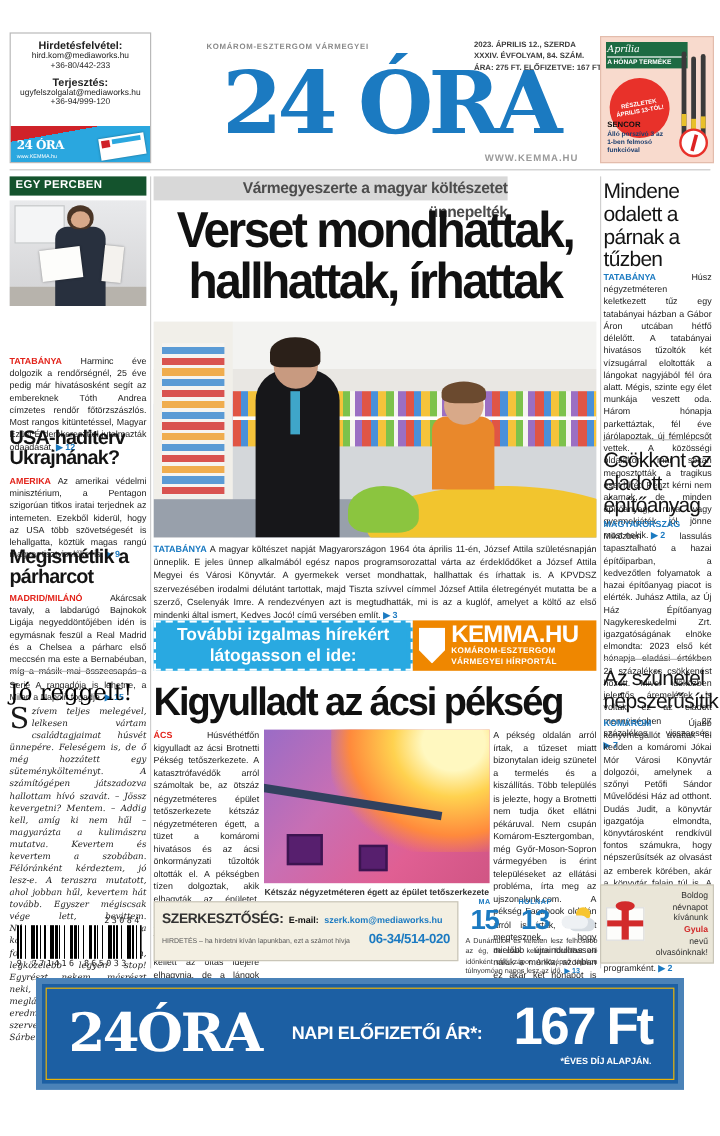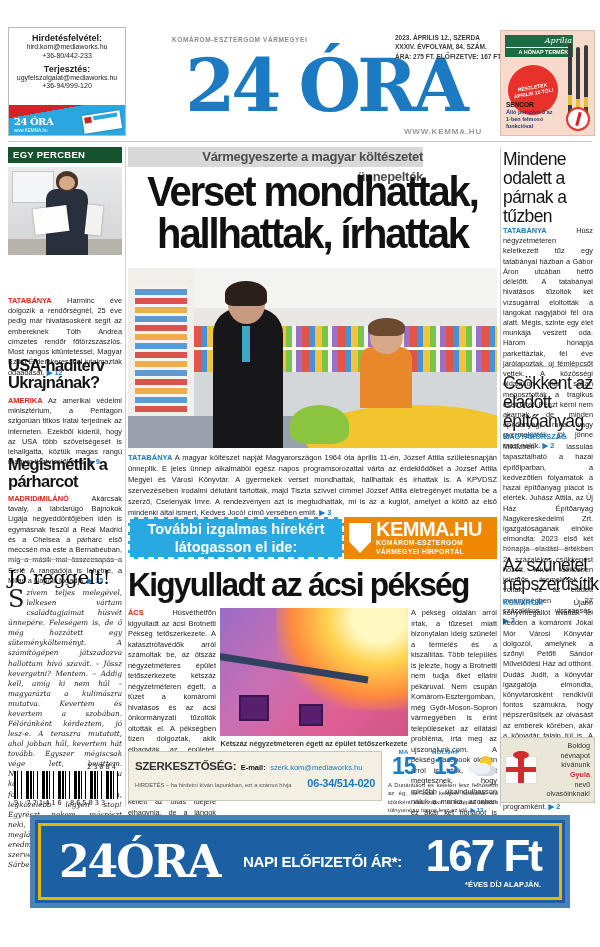--- a/index.html
+++ b/index.html
@@ -23,21 +23,21 @@
   .adbox-thumb b{position:absolute;left:11px;top:2px;width:24px;height:4px;background:#2aa7df;}
   .county{left:172px;top:36px;font-size:6.5px;letter-spacing:.6px;color:#8a8a8a;font-weight:bold;}
   .logo-main{left:166px;top:44px;width:318px;text-align:center;font-family:"DejaVu Serif",serif;
              font-weight:bold;font-size:72px;line-height:1.18;color:#1b7ac1;letter-spacing:-4px;}
   .dateblock{left:395px;top:33px;width:110px;font-size:6.5px;line-height:1.45;color:#3c3c3c;font-weight:bold;}
   .kemma-url{left:380px;top:127px;width:102px;text-align:right;font-size:8px;color:#9a9a9a;
              font-weight:bold;letter-spacing:.8px;}
   
   .promo{left:500px;top:30px;width:95px;height:106px;background:#f8dacd;border:1px solid #e3bcac;box-sizing:border-box;}
   .promo-ribbon{position:absolute;left:4px;top:4px;width:66px;background:#1d6b43;color:#fff;
-                text-align:right;padding:2px 1px;}
+                text-align:left;padding:2px 1px;}
   .promo-brand{font-family:"DejaVu Serif",serif;font-style:italic;font-size:8px;line-height:1.1;}
   .promo-ribbon-label{font-size:5.5px;font-weight:bold;border-top:1px solid #fff;margin-top:1px;padding-top:1px;}
   .promo-badge{position:absolute;left:7px;top:34px;width:50px;height:50px;border-radius:50%;background:#e8312a;
                color:#fff;font-size:5px;font-weight:bold;display:flex;align-items:center;justify-content:center;
                text-align:center;transform:rotate(-10deg);padding:5px;box-sizing:border-box;line-height:1.3;}
   .vac{position:absolute;top:12px;width:4px;height:80px;background:#3a3a3a;border-radius:2px;}
   .vac i{position:absolute;left:0;bottom:18px;width:4px;height:10px;background:#e8c02a;}
   .promo-product{position:absolute;left:5px;bottom:5px;width:52px;line-height:1.25;}
   .promo-product .pb{font-size:6.5px;font-weight:bold;color:#111;}
   .promo-product .pd{font-size:5.5px;font-weight:bold;color:#1b3e6e;}
@@ -119,21 +119,21 @@
   .f-photo .roof{position:absolute;left:-6%;top:44%;width:85%;height:7px;background:#32415f;transform:rotate(9deg);}
   .f-photo .win1,.f-photo .win2{position:absolute;width:26px;height:22px;background:#571f6e;border:2px solid #3c1450;}
   .f-photo .win1{left:10%;bottom:12%;}
   .f-photo .win2{left:42%;bottom:8%;width:20px;height:18px;}
   .f-caption{left:220px;top:739px;width:188px;font-size:7.2px;font-weight:bold;color:#333;text-align:center;}
   
   .edit-box{left:128px;top:751px;width:254px;height:50px;background:#f3efe2;border:1px solid #c9c5b8;
             box-sizing:border-box;padding:4px 6px;}
   .edit-title{font-size:11.5px;font-weight:bold;color:#333;letter-spacing:-0.3px;}
   .edit-mail-label{font-size:7.5px;font-weight:bold;color:#111;}
-  .edit-mail{font-size:7.5px;font-weight:normal;color:#1b7ac1;}
+  .edit-mail{font-size:7.5px;font-weight:bold;color:#1b7ac1;}
   .edit-row{display:flex;align-items:baseline;margin-top:3px;}
   .edit-row .lbl{flex:1;font-size:5.8px;color:#555;}
   .edit-row .tel{font-size:11px;font-weight:bold;color:#1b7ac1;margin-left:4px;letter-spacing:-0.3px;}
   .wx-day{text-align:center;color:#1b7ac1;line-height:1;}
   .wx-day .d{font-size:6px;font-weight:bold;letter-spacing:.4px;}
   .wx-day .t{font-size:23px;font-weight:bold;letter-spacing:-1px;}
   .wx-icon{left:468px;top:756px;width:30px;height:22px;}
   .wx-sun{position:absolute;left:12px;top:0;width:12px;height:12px;border-radius:50%;background:#f7c531;}
   .wx-cloud{position:absolute;left:0;top:7px;width:22px;height:11px;border-radius:8px;background:#eef1f4;box-shadow:6px 2px 0 #d7dde3;}
   .wx-text{left:388px;top:781px;width:110px;font-size:6px;line-height:1.4;text-align:justify;color:#333;}
@@ -144,21 +144,21 @@
             box-sizing:border-box;display:flex;align-items:center;padding:4px;}
   .gift{position:relative;width:30px;height:26px;background:#fdfdfb;border:1px solid #ddd;flex:0 0 auto;}
   .gift .v{position:absolute;left:12px;top:0;width:6px;height:100%;background:#d22b2b;}
   .gift .h{position:absolute;left:0;top:10px;width:100%;height:5px;background:#d22b2b;}
   .gift .bow{position:absolute;left:7px;top:-6px;width:16px;height:8px;border-radius:50%;background:#d22b2b;}
   .gift-txt{flex:1;text-align:right;font-size:7.2px;line-height:1.35;color:#333;}
   .gift-name{color:#d22b2b;font-weight:bold;}
   
   .bottom-banner{left:30px;top:815px;width:540px;height:93px;background:#1c5fa3;border:5px solid #4a82b8;
                  box-sizing:border-box;}
-  .bottom-inner{position:absolute;inset:3px;border:3px solid #eab308;display:flex;align-items:center;padding:0 18px;box-sizing:border-box;}
+  .bottom-inner{position:absolute;inset:3px;border:1px solid #eab308;display:flex;align-items:center;padding:0 18px;box-sizing:border-box;}
   .bb-logo{font-family:"DejaVu Serif",serif;font-weight:bold;font-size:44px;color:#fff;letter-spacing:-2px;}
   .bb-label{flex:1;text-align:center;color:#fff;font-weight:bold;font-size:15px;letter-spacing:-0.3px;}
   .bb-price-wrap{text-align:right;color:#fff;}
   .bb-price{font-size:44px;font-weight:bold;letter-spacing:-2px;line-height:1;}
   .bb-note{font-size:7.5px;font-weight:bold;margin-top:2px;}
 </style>
 </head>
 <body>
 
 <div class="page">

